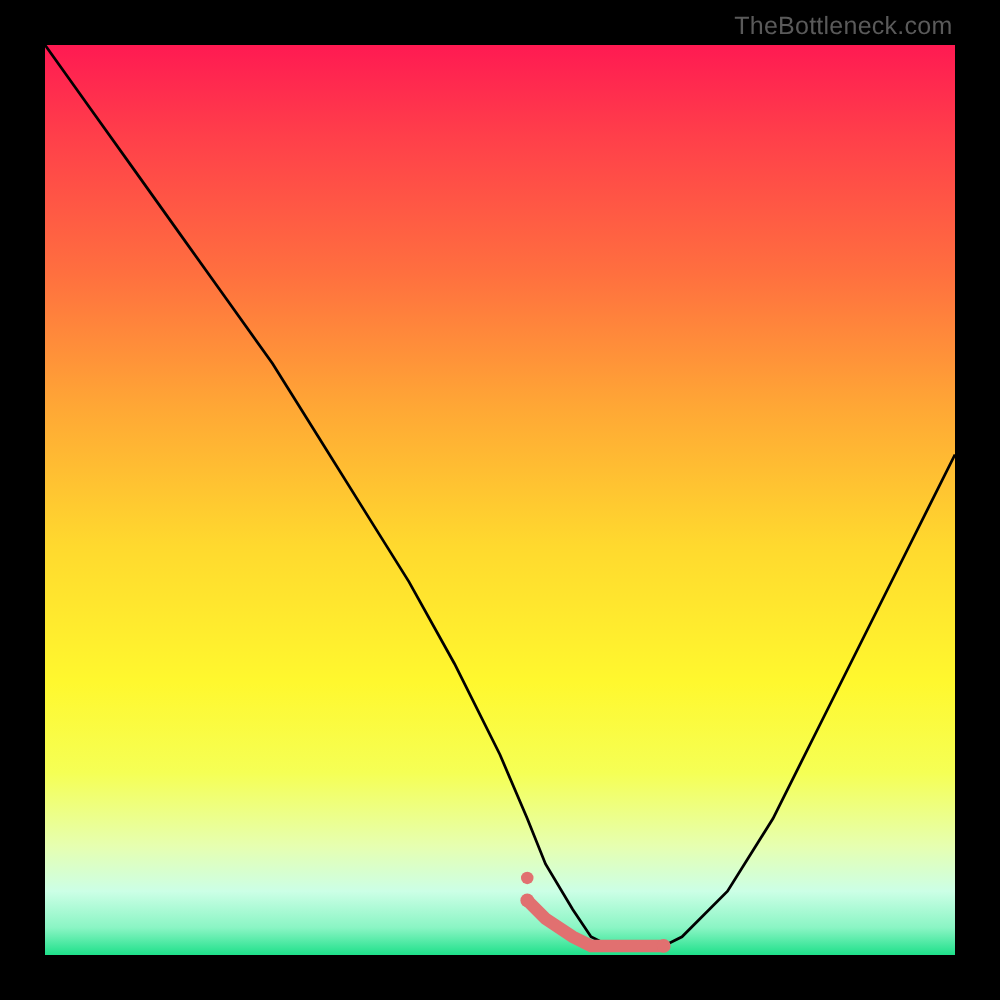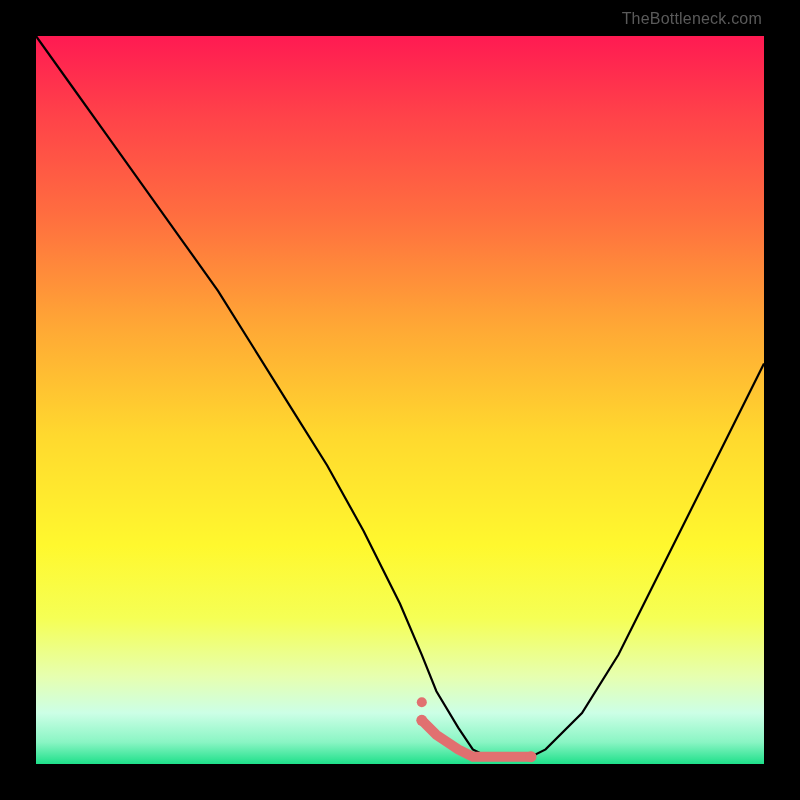--- a/index.html
+++ b/index.html
@@ -21,21 +21,21 @@
   }
   .gradient-bg {
     position: absolute;
     top: 0; left: 0;
     width: 100%; height: 100%;
   }
   .watermark {
     position: absolute;
     top: 10px;
     right: 38px;
-    font-size: 16px;
+    font-size: 20px;
     color: #5a5a5a;
     font-weight: 500;
     letter-spacing: 0.2px;
   }
   .curve-svg {
     position: absolute;
     top: 0; left: 0;
     width: 100%; height: 100%;
   }
   .main-curve {

